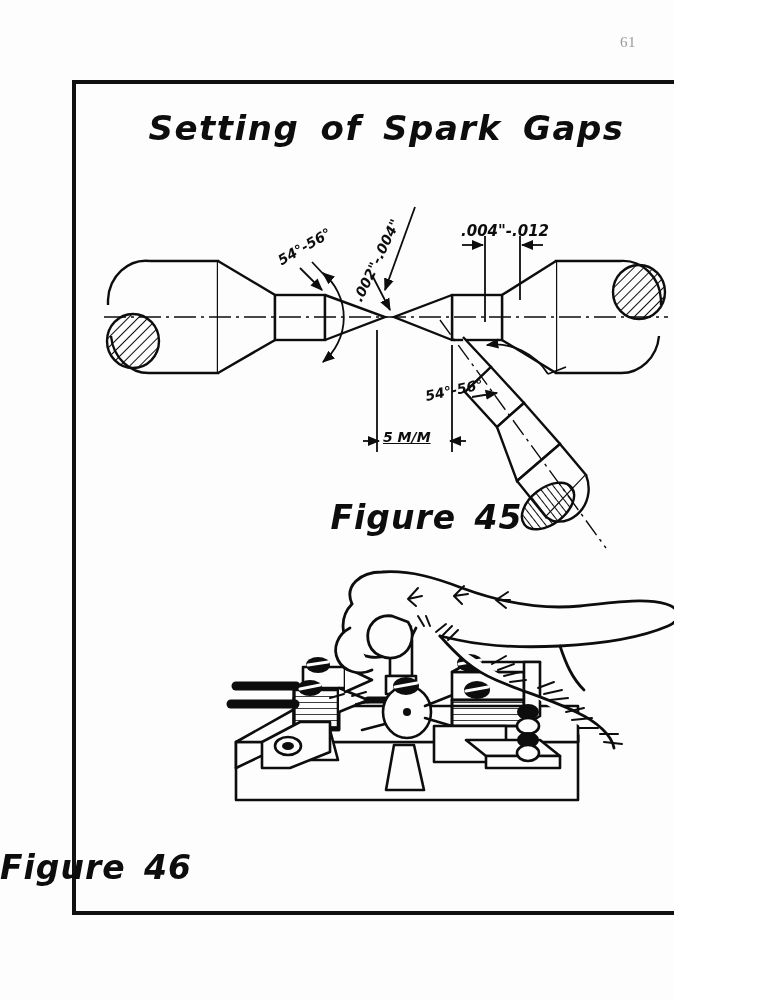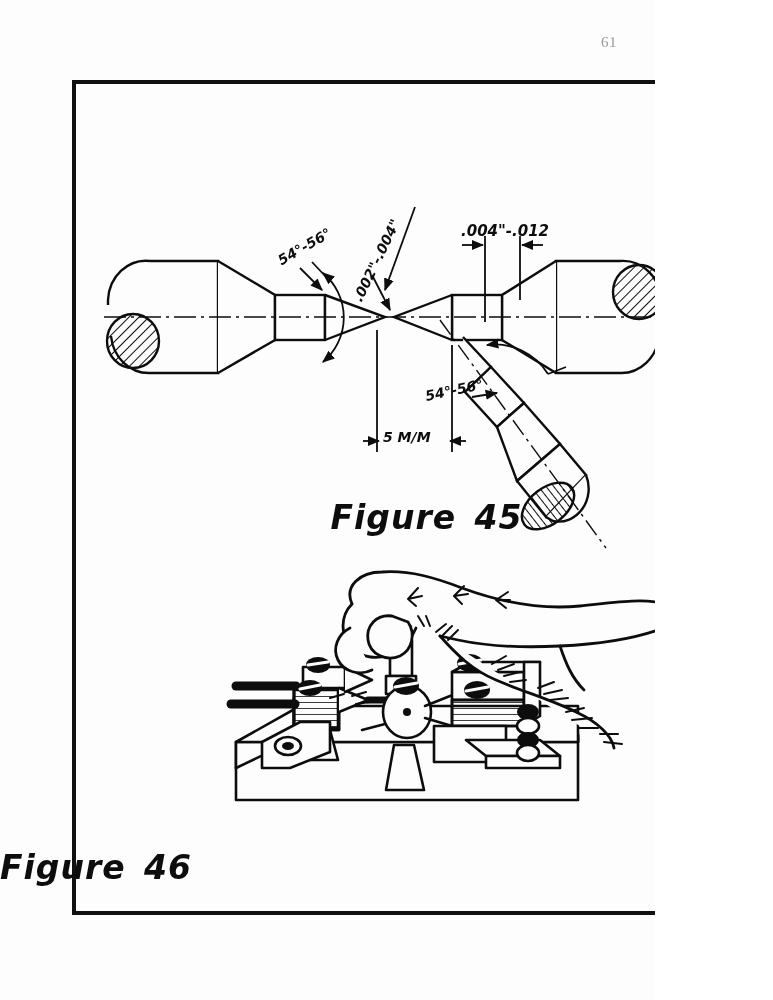--- a/index.html
+++ b/index.html
@@ -7,20 +7,21 @@
     padding: 0;
     background: #ffffff;
   }
   #page {
     position: relative;
     width: 655px;
     height: 1000px;
     background: #fdfdfd;
     overflow: hidden;
     font-family: "DejaVu Sans", sans-serif;
+    padding-left: 19px;
   }
   #page-number {
     position: absolute;
     top: 34px;
     right: 38px;
     font-size: 15px;
     color: #9a9a9a;
     font-family: "Liberation Serif", serif;
     letter-spacing: 0.5px;
   }
@@ -109,31 +110,33 @@
   }
   #label-gap-width {
     left: 461px;
     top: 222px;
     font-size: 15px;
   }
   #label-mm {
     left: 383px;
     top: 429px;
     font-size: 14px;
+    text-decoration: underline;
   }
 </style>
 </head>
 <body>
 
 <div id="page">
 
   <div id="page-number">61</div>
 
   <div id="plate-frame"></div>
 
+  <div id="plate-title" class="hand-letter">Setting of Spark Gaps</div>
 
   <svg class="svg-layer" viewBox="0 0 773 1000" xmlns="http://www.w3.org/2000/svg">
     <defs>
       <pattern id="hatch45" width="7" height="7" patternTransform="rotate(45)" patternUnits="userSpaceOnUse">
         <line x1="0" y1="0" x2="0" y2="7" stroke="#0d0d0d" stroke-width="2"></line>
       </pattern>
       <pattern id="hatchVert" width="6" height="6" patternUnits="userSpaceOnUse">
         <line x1="0" y1="0" x2="0" y2="6" stroke="#0d0d0d" stroke-width="2"></line>
       </pattern>
       <pattern id="hatchHorz" width="6" height="6" patternUnits="userSpaceOnUse">

